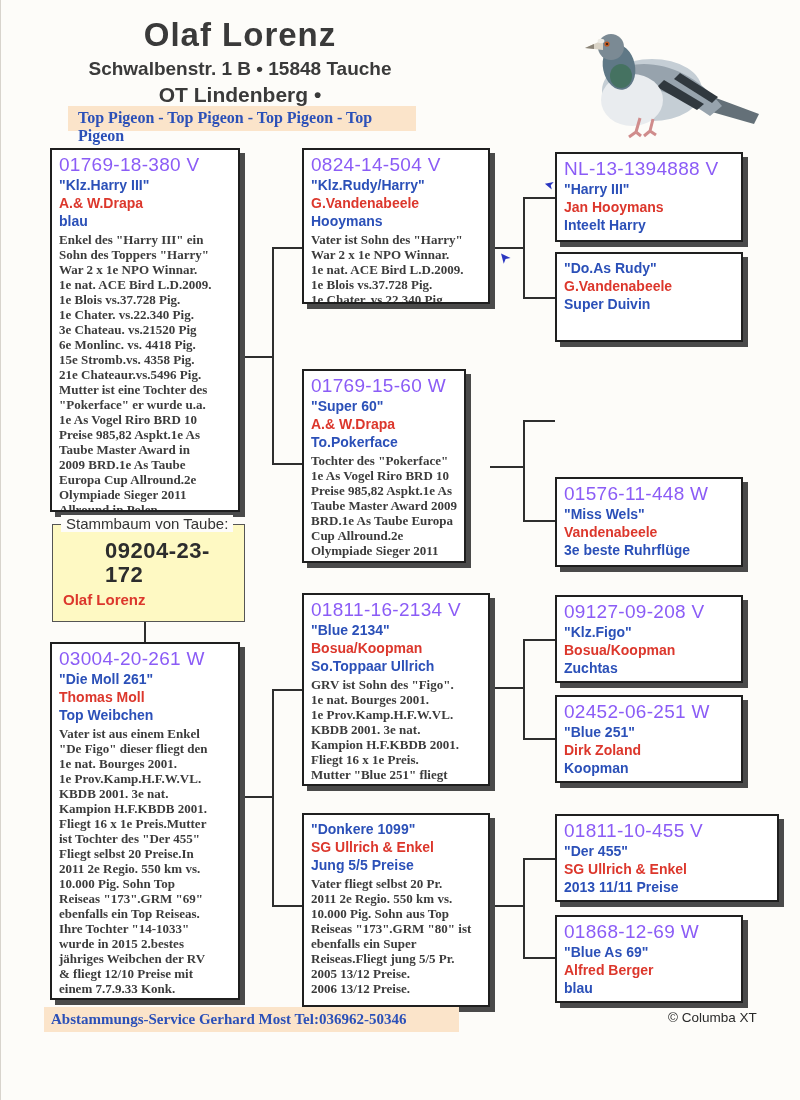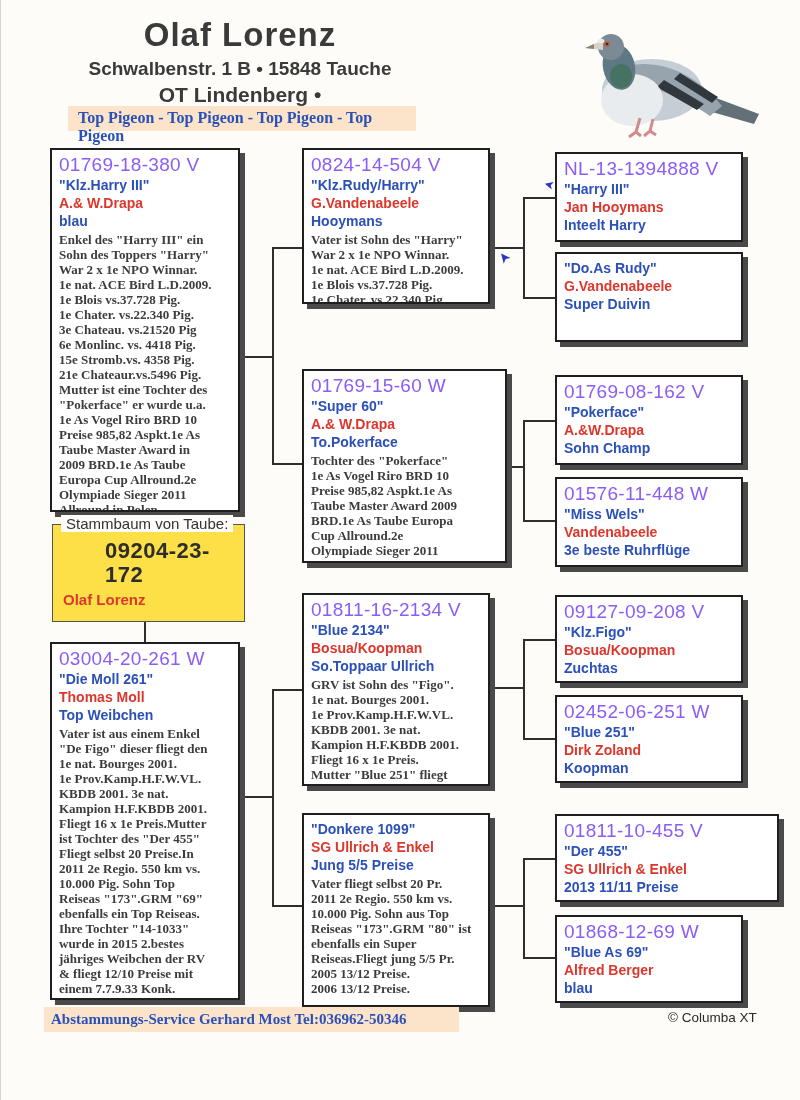--- a/index.html
+++ b/index.html
@@ -21,21 +21,21 @@
         padding:4px 7px 0 7px;box-sizing:border-box;overflow:hidden;}
   .ring{font-size:19px;line-height:21px;font-weight:normal;color:#8b5cf6;letter-spacing:.3px;white-space:nowrap;}
   .bline{margin-top:2px;font-size:14px;line-height:16px;font-weight:bold;white-space:nowrap;}
   .blue{color:#2b50b8;}
   .red{color:#dc372c;}
   .pbody{margin-top:3px;font-family:"Liberation Serif",serif;font-weight:bold;font-size:13px;
          line-height:15px;color:#3c3c3c;white-space:pre-line;}
 
   
   .subject{position:absolute;left:52px;top:524px;width:193px;height:98px;border:1.5px solid #555;
-           background:#fde047;box-sizing:border-box;padding:14px 0 0 10px;}
+           background:#fef9c3;box-sizing:border-box;padding:14px 0 0 10px;}
   .subject .legend{position:absolute;top:-10px;left:8px;background:#fdfcf9;padding:0 5px;
                    font-size:15px;color:#333;font-weight:normal;white-space:nowrap;}
   .subject .sring{font-size:22px;line-height:24px;font-weight:bold;color:#2d2d2d;letter-spacing:.5px;margin-left:42px;}
   .subject .sowner{margin-top:4px;font-size:15px;font-weight:bold;color:#dc372c;}
 
   
   .hl,.vl{position:absolute;background:#2e2e2e;}
   .hl{height:2px;}
   .vl{width:2px;}
 
@@ -173,21 +173,21 @@
     <div class="pbody">Vater ist Sohn des "Harry"
 War  2 x 1e NPO Winnar.
 1e nat. ACE Bird L.D.2009.
 1e Blois    vs.37.728  Pig.
 1e Chater.  vs.22.340  Pig.
 3e Chateau. vs.21520 Pig
 6e Monlinc.  vs.  4418 Pig.
 15e Stromb.vs.  4358 Pig.</div>
   </div>
 
-  <div class="pbox" style="left:302px;top:369px;width:205px;height:194px;">
+  <div class="pbox" style="left:302px;top:369px;width:164px;height:194px;">
     <div class="ring">01769-15-60 W</div>
     <div class="bline blue">"Super 60"</div>
     <div class="bline red">A.&amp; W.Drapa</div>
     <div class="bline blue">To.Pokerface</div>
     <div class="pbody">Tochter des "Pokerface"
 1e As Vogel Riro BRD 10
 Preise 985,82 Aspkt.1e As
 Taube Master Award 2009
 BRD.1e As Taube Europa
 Cup Allround.2e
@@ -230,26 +230,20 @@
     <div class="bline red">Jan Hooymans</div>
     <div class="bline blue">Inteelt Harry</div>
   </div>
 
   <div class="pbox" style="left:555px;top:252px;width:188px;height:90px;">
     <div class="bline blue">"Do.As Rudy"</div>
     <div class="bline red">G.Vandenabeele</div>
     <div class="bline blue">Super Duivin</div>
   </div>
 
-  <div class="pbox" style="left:555px;top:375px;width:188px;height:90px;">
-    <div class="ring">01769-08-162 V</div>
-    <div class="bline blue">"Pokerface"</div>
-    <div class="bline red">A.&amp;W.Drapa</div>
-    <div class="bline blue">Sohn Champ</div>
-  </div>
 
   <div class="pbox" style="left:555px;top:477px;width:188px;height:90px;">
     <div class="ring">01576-11-448 W</div>
     <div class="bline blue">"Miss Wels"</div>
     <div class="bline red">Vandenabeele</div>
     <div class="bline blue">3e beste Ruhrflüge</div>
   </div>
 
   <div class="pbox" style="left:555px;top:595px;width:188px;height:88px;">
     <div class="ring">09127-09-208 V</div>

